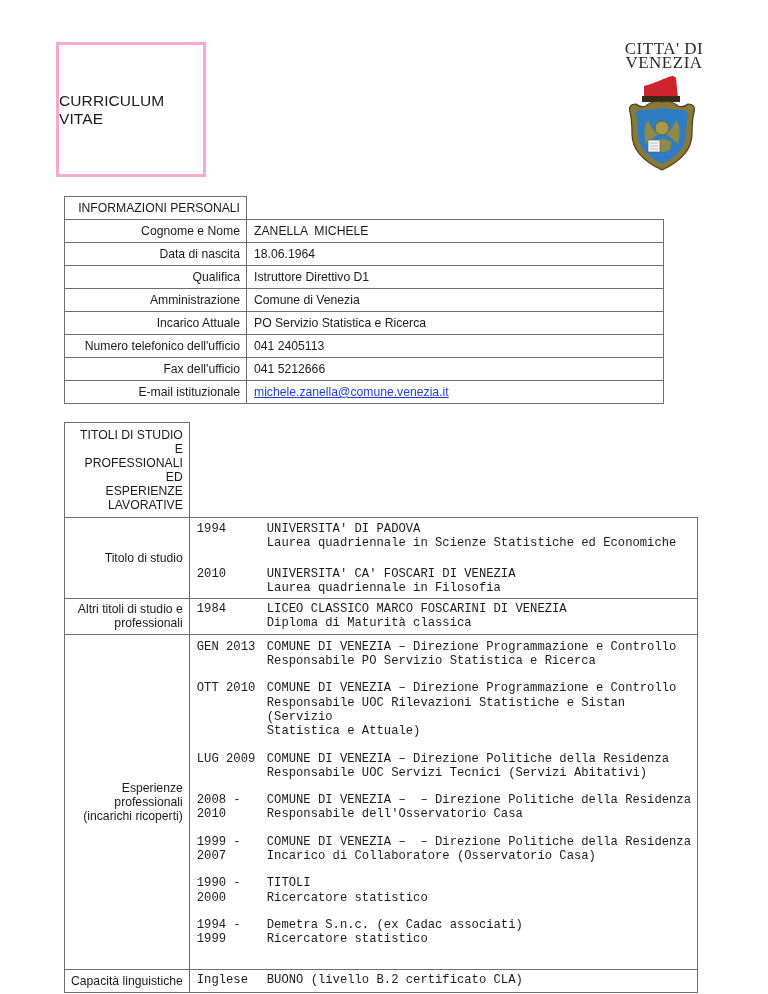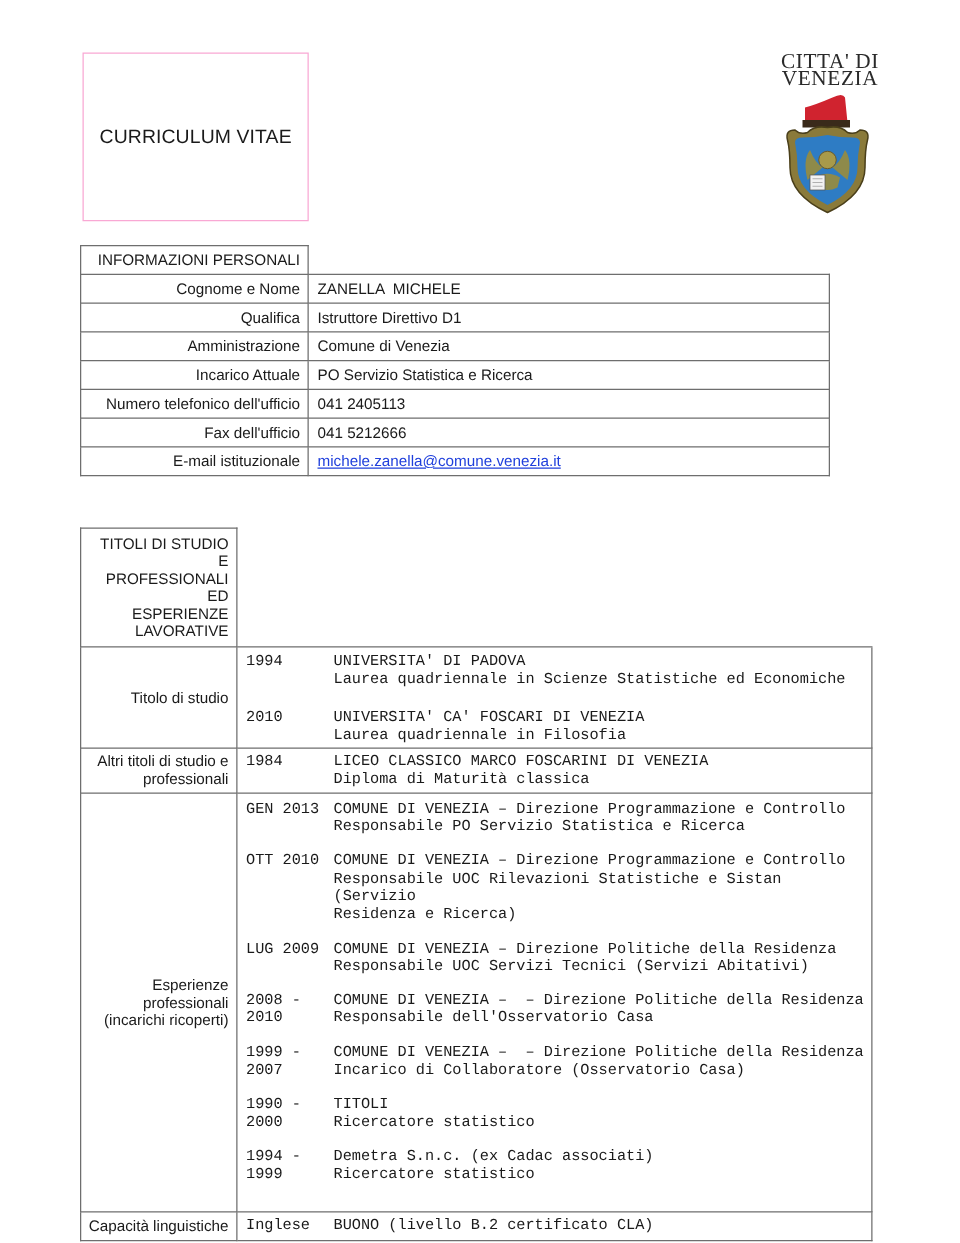--- a/index.html
+++ b/index.html
@@ -1,19 +1,19 @@
 <!DOCTYPE html>
 <html><head>
 <meta charset="utf-8">
 <style>
   html, body { margin: 0; padding: 0; background: #ffffff; }
   body { width: 768px; height: 994px; position: relative; overflow: hidden;
          font-family: "Liberation Sans", sans-serif; color: #1a1a1a; font-size: 12.2px; }
-  .cv-box { position: absolute; left: 66px; top: 42px; width: 181px; height: 135px;
-            border: 1px solid #f9a8d4; box-sizing: border-box;
+  .cv-box { position: absolute; left: 56px; top: 42px; width: 150px; height: 135px;
+            border: 3px solid #f9a8d4; box-sizing: border-box;
             display: flex; align-items: center; justify-content: center;
             font-size: 15.5px; letter-spacing: 0.1px; }
   .logo { position: absolute; left: 612px; top: 42px; width: 104px; height: 132px; }
   .logo-text { position: absolute; left: 0; top: 0; width: 104px; text-align: center;
                font-family: "Liberation Serif", serif; font-size: 17px; line-height: 14px;
                color: #2a2a2a; letter-spacing: 0.5px; }
   .logo svg { position: absolute; left: 10px; top: 30px; }
 
   table.grid { position: absolute; border-collapse: collapse; }
   table.grid td { border: 1px solid #6e6e6e; padding: 0 6px; vertical-align: middle; }
@@ -69,20 +69,24 @@
   <tbody>
       <tr>
     <td class="lbl">INFORMAZIONI PERSONALI</td>
     <td class="noborder" style="border-left:1px solid #6e6e6e !important;"></td>
   </tr>
   <tr>
     <td class="lbl">Cognome e Nome</td>
     <td class="val" style="white-space:pre">ZANELLA  MICHELE</td>
   </tr>
   <tr>
+    <td class="lbl">Data di nascita</td>
+    <td class="val">18.06.1964</td>
+  </tr>
+  <tr>
     <td class="lbl">Qualifica</td>
     <td class="val">Istruttore Direttivo D1</td>
   </tr>
   <tr>
     <td class="lbl">Amministrazione</td>
     <td class="val">Comune di Venezia</td>
   </tr>
   <tr>
     <td class="lbl">Incarico Attuale</td>
     <td class="val">PO Servizio Statistica e Ricerca</td>
@@ -167,21 +171,21 @@
           <div>COMUNE DI VENEZIA – Direzione Programmazione e Controllo</div>
           <div>Responsabile PO Servizio Statistica e Ricerca</div>
         </div>
       </div>
       <div style="height:13px"></div>
       <div class="entry">
         <div class="yr">OTT 2010</div>
         <div class="desc">
           <div>COMUNE DI VENEZIA – Direzione Programmazione e Controllo</div>
           <div>Responsabile UOC Rilevazioni Statistiche e Sistan (Servizio</div>
-          <div>Residenza e Ricerca)</div>
+          <div>Statistica e Attuale)</div>
         </div>
       </div>
       <div style="height:13px"></div>
       <div class="entry">
         <div class="yr">LUG 2009</div>
         <div class="desc">
           <div>COMUNE DI VENEZIA – Direzione Politiche della Residenza</div>
           <div>Responsabile UOC Servizi Tecnici (Servizi Abitativi)</div>
         </div>
       </div>

